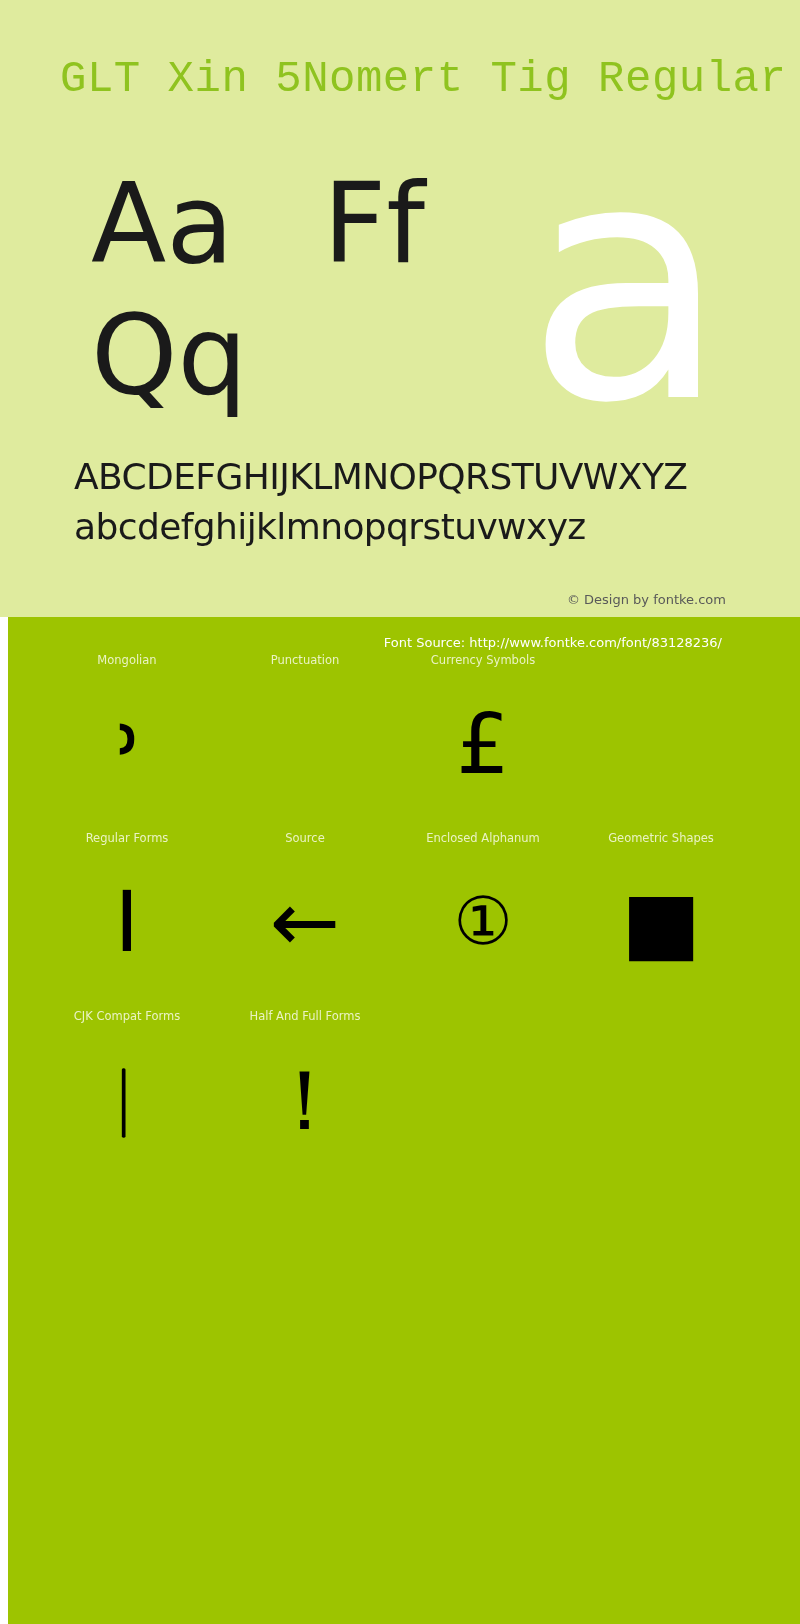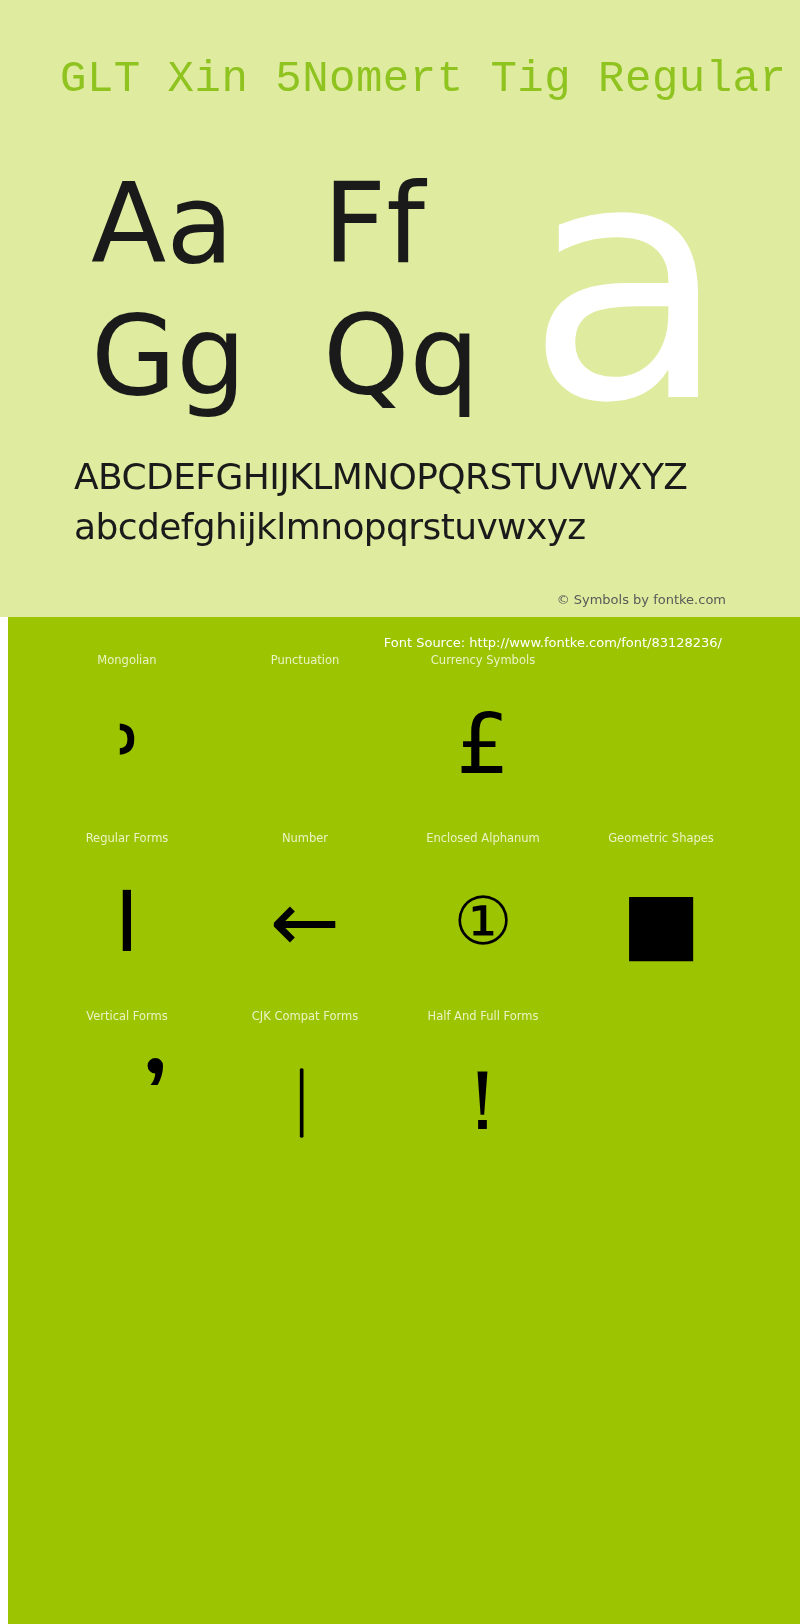--- a/index.html
+++ b/index.html
@@ -181,31 +181,30 @@
     <div class="font-title">GLT Xin 5Nomert Tig Regular</div>
 
     <div class="watermark-a">a</div>
 
     <div class="sample-pairs">
       <div class="pair-row">
         <span class="pair first">Aa</span>
         <span class="pair">Ff</span>
       </div>
       <div class="pair-row">
-        <span class="pair first">Gg</span>
         <span class="pair">Qq</span>
       </div>
     </div>
 
     <div class="alpha-block">
       <div class="alpha-line">ABCDEFGHIJKLMNOPQRSTUVWXYZ</div>
       <div class="alpha-line">abcdefghijklmnopqrstuvwxyz</div>
     </div>
 
-    <div class="copyright">© Symbols by fontke.com</div>
+    <div class="copyright">© Design by fontke.com</div>
   </div>
 
   <div class="bottom-panel">
 
     <div class="font-source">Font Source: http://www.fontke.com/font/83128236/</div>
 
     <div class="blocks-grid">
 
 
       <div class="block-row r1">
@@ -222,39 +221,35 @@
           <div class="block-glyph">£</div>
         </div>
       </div>
 
       <div class="block-row r1">
         <div class="block-cell">
           <div class="block-label">Regular Forms</div>
           <div class="block-glyph">Ⅰ</div>
         </div>
         <div class="block-cell">
-          <div class="block-label">Number</div>
+          <div class="block-label">Source</div>
           <div class="block-glyph">←</div>
         </div>
         <div class="block-cell">
           <div class="block-label">Enclosed Alphanum</div>
           <div class="block-glyph small">①</div>
         </div>
         <div class="block-cell">
           <div class="block-label">Geometric Shapes</div>
           <div class="block-glyph">■</div>
         </div>
       </div>
 
 
       <div class="block-row r1">
-        <div class="block-cell">
-          <div class="block-label">Vertical Forms</div>
-          <div class="block-glyph">︐</div>
-        </div>
         <div class="block-cell">
           <div class="block-label">CJK Compat Forms</div>
           <div class="block-glyph">︱</div>
         </div>
         <div class="block-cell">
           <div class="block-label">Half And Full Forms</div>
           <div class="block-glyph">！</div>
         </div>
         <div class="block-cell">
           <div class="block-label"></div>

